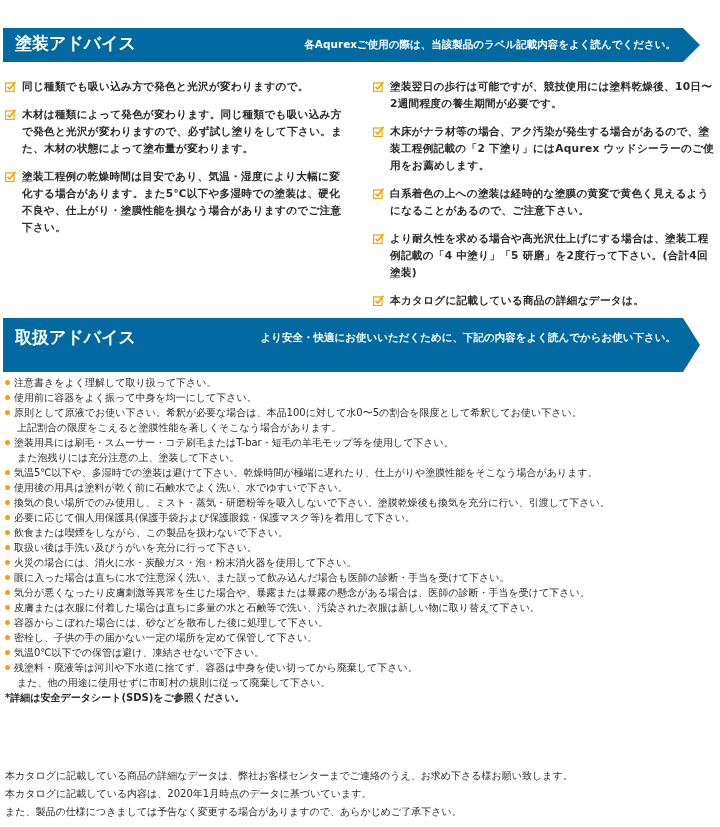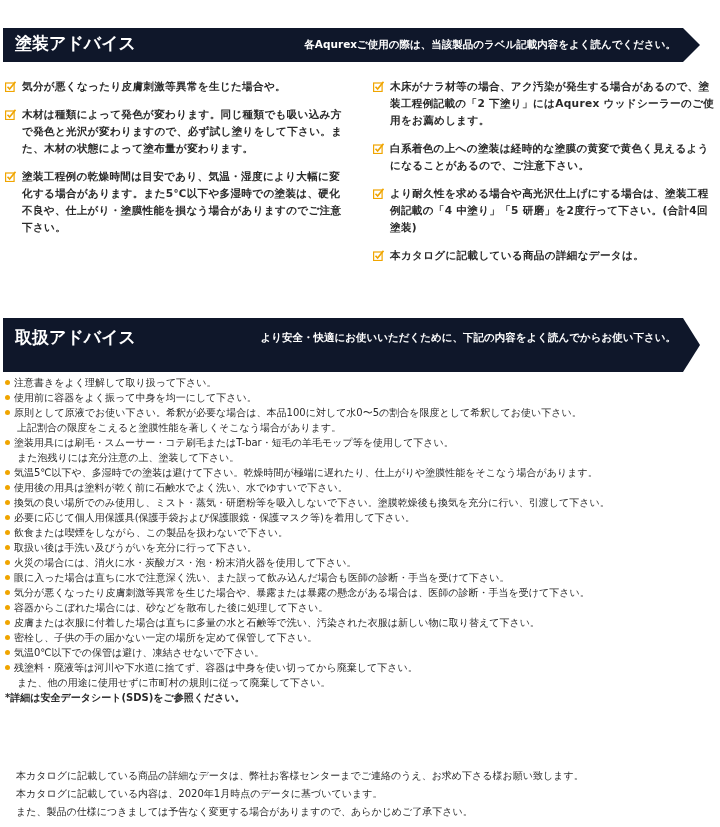--- a/index.html
+++ b/index.html
@@ -3,21 +3,21 @@
 <meta charset="utf-8">
 <style>
   html, body { margin: 0; padding: 0; background: #ffffff; }
   body {
     width: 720px; height: 827px; overflow: hidden; position: relative;
     font-family: "DejaVu Sans", "Liberation Sans", sans-serif;
     color: #231815;
   }
   .banner {
     position: absolute; left: 3px; height: 34px; width: 697px;
-    background: #0f172a;
+    background: #0369a1;
     clip-path: polygon(0 0, 680px 0, 697px 50%, 680px 100%, 0 100%);
   }
   .banner .title {
     position: absolute; left: 12px; top: 4px;
     color: #ffffff; font-weight: bold; font-size: 17px; letter-spacing: 0px;
   }
   .banner .note {
     position: absolute; right: 24px; top: 10px;
     color: #ffffff; font-weight: bold; font-size: 10.5px; white-space: nowrap; text-align: center;
   }
@@ -45,55 +45,62 @@
     position: relative; padding-left: 9px;
     font-size: 10px; line-height: 15px; color: #2a2a2a; white-space: nowrap;
   }
   .hitem .dot {
     position: absolute; left: 0; top: 5px; width: 5px; height: 5px;
     border-radius: 50%; background: #f0a500;
   }
   .hitem .cont { display: block; padding-left: 3px; }
   .sds { font-size: 10px; line-height: 15px; color: #2a2a2a; font-weight: bold; }
   #footer { position: absolute; left: 5px; top: 767px; width: 710px; }
-  #footer div { font-size: 10px; line-height: 18px; color: #2a2a2a; white-space: nowrap; margin-left: 11px; }
+  #footer div { font-size: 10px; line-height: 18px; color: #2a2a2a; white-space: nowrap; }
 </style>
 </head>
 <body>
 
 <div class="banner" id="banner1">
   <span class="title">塗装アドバイス</span>
   <span class="note">各Aqurexご使用の際は、当該製品のラベル記載内容をよく読んでください。</span>
 </div>
 
 <div class="col" id="col-left">
   <div class="tip">
     <svg class="chk" viewBox="0 0 11 11">
         <rect x="0.6" y="2" width="8.5" height="8.5" fill="none" stroke="#f0a500" stroke-width="1.2"></rect>
         <path d="M2.5 5.8 L4.6 8 L10.5 0.8" fill="none" stroke="#f0a500" stroke-width="1.6"></path>
       </svg>
-    <span class="txt">気分が悪くなったり皮膚刺激等異常を生じた場合や。</span>
+    <span class="txt">同じ種類でも吸い込み方で発色と光沢が変わりますので。</span>
   </div>
   <div class="tip">
     <svg class="chk" viewBox="0 0 11 11">
         <rect x="0.6" y="2" width="8.5" height="8.5" fill="none" stroke="#f0a500" stroke-width="1.2"></rect>
         <path d="M2.5 5.8 L4.6 8 L10.5 0.8" fill="none" stroke="#f0a500" stroke-width="1.6"></path>
       </svg>
     <span class="txt">木材は種類によって発色が変わります。同じ種類でも吸い込み方で発色と光沢が変わりますので、必ず試し塗りをして下さい。また、木材の状態によって塗布量が変わります。</span>
   </div>
   <div class="tip">
     <svg class="chk" viewBox="0 0 11 11">
         <rect x="0.6" y="2" width="8.5" height="8.5" fill="none" stroke="#f0a500" stroke-width="1.2"></rect>
         <path d="M2.5 5.8 L4.6 8 L10.5 0.8" fill="none" stroke="#f0a500" stroke-width="1.6"></path>
       </svg>
     <span class="txt">塗装工程例の乾燥時間は目安であり、気温・湿度により大幅に変化する場合があります。また5℃以下や多湿時での塗装は、硬化不良や、仕上がり・塗膜性能を損なう場合がありますのでご注意下さい。</span>
   </div>
 </div>
 
 <div class="col" id="col-right">
+  <div class="tip">
+    <svg class="chk" viewBox="0 0 11 11">
+        <rect x="0.6" y="2" width="8.5" height="8.5" fill="none" stroke="#f0a500" stroke-width="1.2"></rect>
+        <path d="M2.5 5.8 L4.6 8 L10.5 0.8" fill="none" stroke="#f0a500" stroke-width="1.6"></path>
+      </svg>
+    <span class="txt">塗装翌日の歩行は可能ですが、競技使用には塗料乾燥後、10日〜2週間程度の養生期間が必要です。</span>
+  </div>
   <div class="tip">
     <svg class="chk" viewBox="0 0 11 11">
         <rect x="0.6" y="2" width="8.5" height="8.5" fill="none" stroke="#f0a500" stroke-width="1.2"></rect>
         <path d="M2.5 5.8 L4.6 8 L10.5 0.8" fill="none" stroke="#f0a500" stroke-width="1.6"></path>
       </svg>
     <span class="txt">木床がナラ材等の場合、アク汚染が発生する場合があるので、塗装工程例記載の「2 下塗り」にはAqurex ウッドシーラーのご使用をお薦めします。</span>
   </div>
   <div class="tip">
     <svg class="chk" viewBox="0 0 11 11">
         <rect x="0.6" y="2" width="8.5" height="8.5" fill="none" stroke="#f0a500" stroke-width="1.2"></rect>
@@ -129,22 +136,22 @@
   <div class="hitem"><span class="dot"></span><span>塗装用具には刷毛・スムーサー・コテ刷毛またはT-bar・短毛の羊毛モップ等を使用して下さい。</span><span class="cont">また泡残りには充分注意の上、塗装して下さい。</span></div>
   <div class="hitem"><span class="dot"></span><span>気温5℃以下や、多湿時での塗装は避けて下さい。乾燥時間が極端に遅れたり、仕上がりや塗膜性能をそこなう場合があります。</span></div>
   <div class="hitem"><span class="dot"></span><span>使用後の用具は塗料が乾く前に石鹸水でよく洗い、水でゆすいで下さい。</span></div>
   <div class="hitem"><span class="dot"></span><span>換気の良い場所でのみ使用し、ミスト・蒸気・研磨粉等を吸入しないで下さい。塗膜乾燥後も換気を充分に行い、引渡して下さい。</span></div>
   <div class="hitem"><span class="dot"></span><span>必要に応じて個人用保護具(保護手袋および保護眼鏡・保護マスク等)を着用して下さい。</span></div>
   <div class="hitem"><span class="dot"></span><span>飲食または喫煙をしながら、この製品を扱わないで下さい。</span></div>
   <div class="hitem"><span class="dot"></span><span>取扱い後は手洗い及びうがいを充分に行って下さい。</span></div>
   <div class="hitem"><span class="dot"></span><span>火災の場合には、消火に水・炭酸ガス・泡・粉末消火器を使用して下さい。</span></div>
   <div class="hitem"><span class="dot"></span><span>眼に入った場合は直ちに水で注意深く洗い、また誤って飲み込んだ場合も医師の診断・手当を受けて下さい。</span></div>
   <div class="hitem"><span class="dot"></span><span>気分が悪くなったり皮膚刺激等異常を生じた場合や、暴露または暴露の懸念がある場合は、医師の診断・手当を受けて下さい。</span></div>
+  <div class="hitem"><span class="dot"></span><span>皮膚または衣服に付着した場合は直ちに多量の水と石鹸等で洗い、汚染された衣服は新しい物に取り替えて下さい。</span></div>
   <div class="hitem"><span class="dot"></span><span>容器からこぼれた場合には、砂などを散布した後に処理して下さい。</span></div>
-  <div class="hitem"><span class="dot"></span><span>皮膚または衣服に付着した場合は直ちに多量の水と石鹸等で洗い、汚染された衣服は新しい物に取り替えて下さい。</span></div>
   <div class="hitem"><span class="dot"></span><span>密栓し、子供の手の届かない一定の場所を定めて保管して下さい。</span></div>
   <div class="hitem"><span class="dot"></span><span>気温0℃以下での保管は避け、凍結させないで下さい。</span></div>
   <div class="hitem"><span class="dot"></span><span>残塗料・廃液等は河川や下水道に捨てず、容器は中身を使い切ってから廃棄して下さい。</span><span class="cont">また、他の用途に使用せずに市町村の規則に従って廃棄して下さい。</span></div>
   <div class="sds">*詳細は安全データシート(SDS)をご参照ください。</div>
 </div>
 
 <div id="footer">
   <div>本カタログに記載している商品の詳細なデータは、弊社お客様センターまでご連絡のうえ、お求め下さる様お願い致します。</div>
   <div>本カタログに記載している内容は、2020年1月時点のデータに基づいています。</div>
   <div>また、製品の仕様につきましては予告なく変更する場合がありますので、あらかじめご了承下さい。</div>

